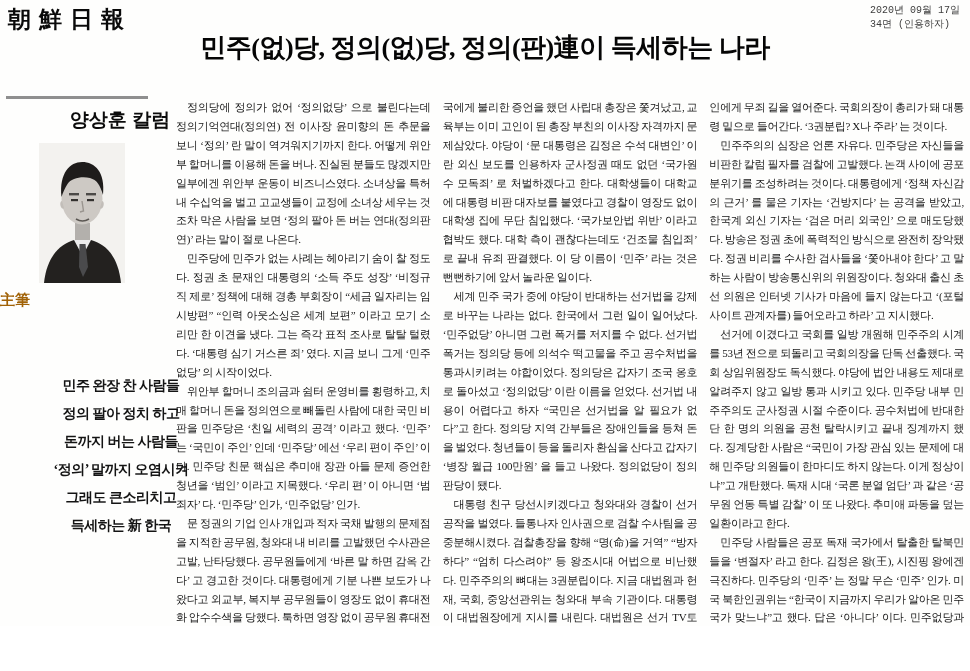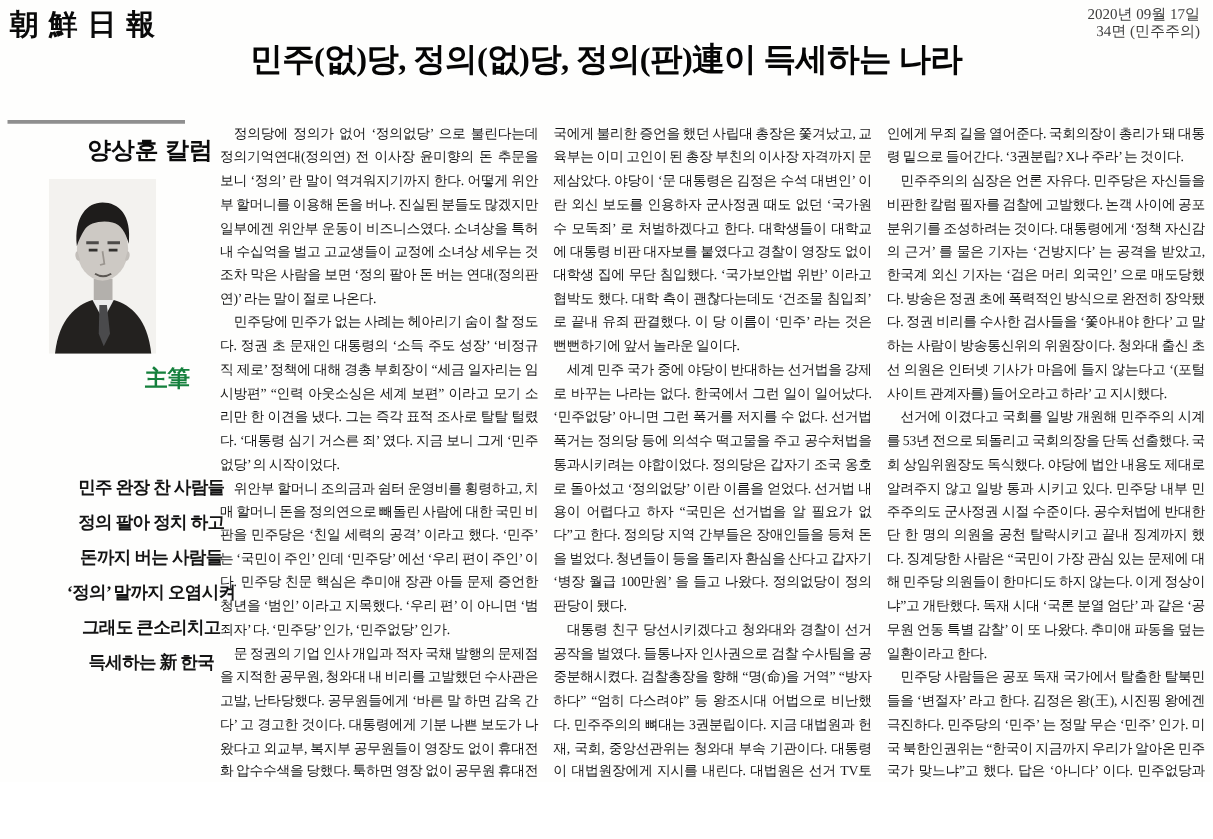--- a/index.html
+++ b/index.html
@@ -5,35 +5,35 @@
   html,body{margin:0;padding:0;background:#ffffff;}
   .page{
     position:relative;width:970px;height:626px;background:#fefefdff;
     font-family:"Liberation Serif","DejaVu Serif",serif;color:#1a1a1a;overflow:hidden;
   }
   .masthead-logo{
     position:absolute;left:8px;top:4px;font-size:23px;font-weight:bold;
     letter-spacing:8px;color:#0a0a0a;font-family:"DejaVu Serif",serif;
   }
   .date-block{
-    position:absolute;right:10px;top:4px;text-align:right;
-    font-family:Liberation Serif, serif;font-size:12px;line-height:14px;color:#3d3d3d;
+    position:absolute;right:10px;top:4px;text-align:left;
+    font-family:Liberation Mono, monospace;font-size:10px;line-height:14px;color:#3d3d3d;
   }
   .headline{
     position:absolute;left:0;right:0;top:22px;margin:8px;text-align:center;
     font-size:26px;font-weight:900;letter-spacing:-0.5px;color:#050505;white-space:nowrap;
   }
   .sidebar{position:absolute;left:0;top:96px;width:164px;}
   .sidebar-rule{width:142px;height:3px;background:#8f8f8f;margin:0 0 8px 6px;}
   .column-title{
     width:152px;text-align:center;font-family:"Liberation Sans",sans-serif;
     font-weight:800;font-size:19px;color:#0b0b0b;padding-left:44px;
   }
   .portrait-wrap{width:86px;height:140px;margin:10px auto 0;display:block;}
-  .author-role{width:152px;text-align:right;font-weight:700;font-size:18px;margin-top:8px;color:#15803d;}
+  .author-role{width:152px;text-align:left;font-weight:700;font-size:15px;margin-top:8px;color:#a16207;}
   .pullquote{
     margin-top:62px;width:162px;text-align:center;font-size:14px;line-height:28px;
     font-weight:600;letter-spacing:-0.5px;color:#141414;padding-left:40px;
   }
   .article{
     position:absolute;left:176px;top:98px;width:788px;height:566px;
     display:flex;gap:12px;overflow:hidden;
   }
   .colm{
     flex:1;text-align:justify;font-size:11px;line-height:18.9px;
@@ -44,21 +44,21 @@
 </style>
 </head>
 <body>
 
 <div class="page">
 
   <div class="masthead-logo">朝鮮日報</div>
 
   <div class="date-block">
     <div>2020년 09월 17일</div>
-    <div>34면 (민주주의)</div>
+    <div>34면 (인용하자)</div>
   </div>
 
   <h1 class="headline">민주(없)당, 정의(없)당, 정의(판)連이 득세하는 나라</h1>
 
   <aside class="sidebar">
     <div class="sidebar-rule"></div>
     <div class="column-title">양상훈 칼럼</div>
 
     <div class="portrait-wrap">
       <svg viewBox="0 0 86 140" width="86" height="140" xmlns="http://www.w3.org/2000/svg">

